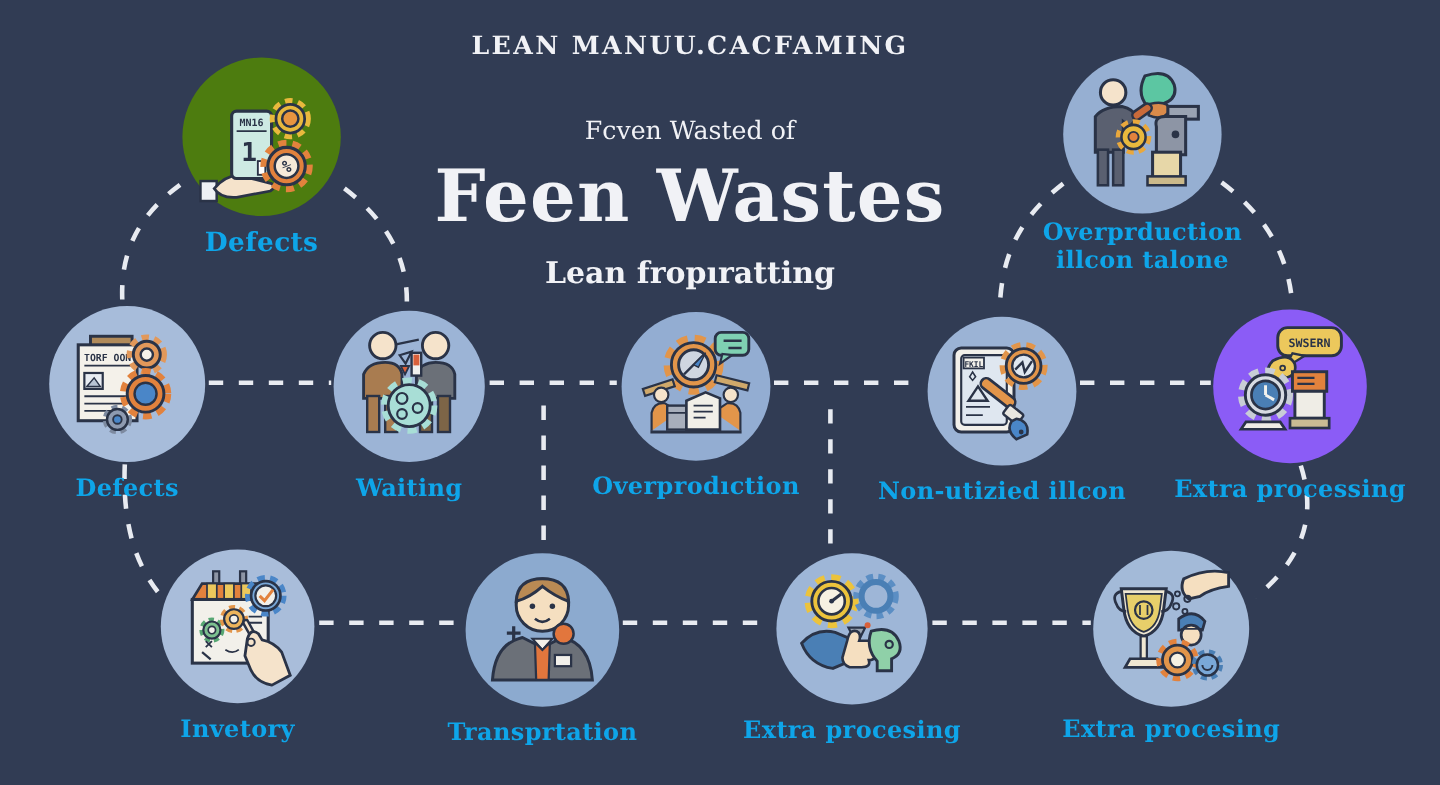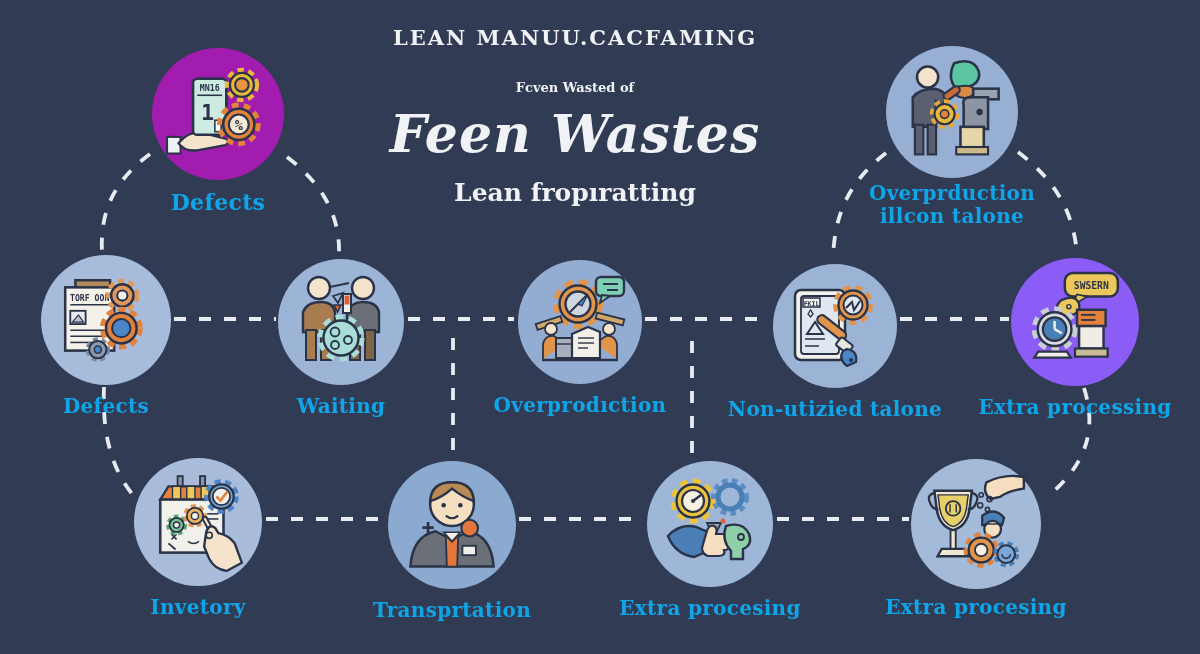--- a/index.html
+++ b/index.html
@@ -13,22 +13,22 @@
   .node{position:absolute;z-index:2;display:flex;flex-direction:column;align-items:center;width:250px;}
   .circle{border-radius:50%;display:flex;align-items:center;justify-content:center;flex:0 0 auto;}
   .circle svg{display:block;}
   .node-label{
     margin-top:10px;text-align:center;color:#0ea5e9;font-weight:bold;
     font-size:20px;line-height:1.15;white-space:pre-line;letter-spacing:.3px;
   }
   .node-label.big{font-size:22px;}
   .title-block{position:absolute;left:360px;top:0;width:430px;z-index:2;text-align:center;color:#f1f2f6;}
   .t-eyebrow{margin-top:25px;font-size:21px;font-weight:bold;letter-spacing:2px;}
-  .t-kicker{margin-top:30px;font-size:13px;font-weight:bold;}
-  .t-main{margin-top:8px;font-size:52px;font-weight:bold;letter-spacing:1px;font-style:italic;}
+  .t-kicker{margin-top:47px;font-size:21px;font-weight:normal;}
+  .t-main{margin-top:8px;font-size:60px;font-weight:bold;letter-spacing:1px;}
   .t-sub{margin-top:14px;font-size:25px;font-weight:bold;}
   .st{fill:#2a3347;font-weight:bold;font-family:"DejaVu Sans Mono","Liberation Mono",monospace;}
 </style>
 </head>
 <body>
 
 <div id="stage">
 
   <svg id="connectors" width="1200" height="654" viewBox="0 0 1200 654">
     <g fill="none" stroke="#e8ebf1" stroke-width="3.8" stroke-dasharray="12 13">
@@ -51,21 +51,21 @@
   </svg>
 
   <div class="title-block">
     <div class="t-eyebrow">LEAN MANUU.CACFAMING</div>
     <div class="t-kicker">Fcven Wasted of</div>
     <div class="t-main">Feen Wastes</div>
     <div class="t-sub">Lean fropıratting</div>
   </div>
 
   <div class="node" style="left:93px;top:48px;">
-    <div class="circle" style="width: 132px; height: 132px; background-color: #a21caf;">
+    <div class="circle" style="width: 132px; height: 132px; background-color: #4d7c0f; align-items: flex-end;">
       <svg width="104" height="104" viewBox="0 0 100 100">
         <rect x="1" y="72" width="13" height="16" fill="#eef1f5" stroke="#2a3347" stroke-width="2"></rect>
         <path d="M12 78 Q24 64 38 69 L58 74 Q62 77 57 80 L30 85 Q17 86 12 78Z" fill="#f5e3cb" stroke="#2a3347" stroke-width="2.2"></path>
         <rect x="26" y="16" width="32" height="54" rx="4" fill="#cdeae3" stroke="#2a3347" stroke-width="2.5"></rect>
         <text x="42" y="28" font-size="8" text-anchor="middle" class="st">MN16</text>
         <line x1="30" y1="32" x2="54" y2="32" stroke="#2a3347" stroke-width="1.5"></line>
         <text x="40" y="56" font-size="21" text-anchor="middle" class="st">1</text>
         <rect x="47" y="56" width="6" height="11" fill="#fff" stroke="#2a3347" stroke-width="1.5"></rect>
         <circle cx="73" cy="22" r="13" fill="none" stroke="#e9b93d" stroke-width="7" stroke-dasharray="5.5 4"></circle>
         <circle cx="73" cy="22" r="11.5" fill="#e9b93d" stroke="#2a3347" stroke-width="2.2"></circle>
@@ -199,21 +199,21 @@
         <circle cx="68" cy="29" r="16" fill="none" stroke="#e2954a" stroke-width="8" stroke-dasharray="6.5 4.5"></circle>
         <circle cx="68" cy="29" r="14.5" fill="#e2954a" stroke="#2a3347" stroke-width="2.4"></circle>
         <circle cx="68" cy="29" r="9.5" fill="#dfe7f0" stroke="#2a3347" stroke-width="2"></circle>
         <path d="M61 32 L67 26 L69 34 L75 25" fill="none" stroke="#2a3347" stroke-width="2"></path>
         <rect x="30" y="47" width="34" height="9" rx="4.5" transform="rotate(38 47 51)" fill="#e2954a" stroke="#2a3347" stroke-width="2.2"></rect>
         <rect x="52" y="64" width="15" height="10" rx="2" transform="rotate(38 59 69)" fill="#e8e6e0" stroke="#2a3347" stroke-width="2"></rect>
         <path d="M62 73 q11 2 9 13 l-9 4 q-9 -7 -4 -15z" fill="#4a86c8" stroke="#2a3347" stroke-width="2.2"></path>
         <circle cx="66" cy="84" r="2" fill="#2a3347"></circle>
       </svg>
     </div>
-    <div class="node-label">Non-utizied talone</div>
+    <div class="node-label">Non-utizied illcon</div>
   </div>
 
   <div class="node" style="left:950px;top:258px;">
     <div class="circle" style="width: 128px; height: 128px; background-color: #8b5cf6;">
       <svg width="102" height="102" viewBox="0 0 100 100">
         <rect x="40" y="2" width="52" height="23" rx="8" fill="#ecc85c" stroke="#2a3347" stroke-width="2.4"></rect>
         <path d="M52 23 L46 35 L62 25Z" fill="#ecc85c" stroke="#2a3347" stroke-width="1.8"></path>
         <text x="66" y="17.5" font-size="9.5" text-anchor="middle" class="st">SWSERN</text>
         <path d="M36 29 q14 -7 18 3 q2 9 -8 11 l-10 2 q-8 -8 0 -16z" fill="#ecc85c" stroke="#2a3347" stroke-width="2.2"></path>
         <circle cx="44" cy="35" r="2" fill="none" stroke="#2a3347" stroke-width="1.4"></circle>

